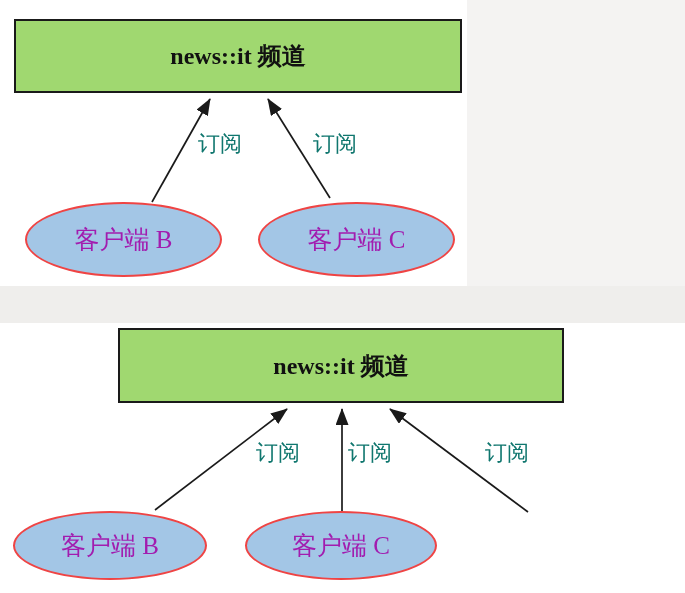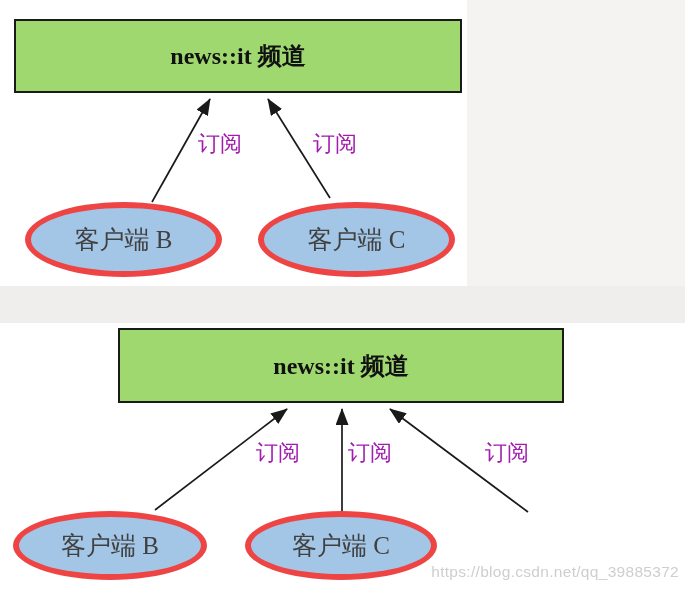--- a/index.html
+++ b/index.html
@@ -27,35 +27,35 @@
     border:2px solid #1a1a1a;
     display:flex;align-items:center;justify-content:center;
     font-weight:bold;font-size:24px;color:#111;
     box-sizing:border-box;
   }
   .channel-top{left:14px;top:19px;width:448px;height:74px;}
   .channel-bottom{left:118px;top:328px;width:446px;height:75px;}
   .client-ellipse{
     position:absolute;
     background:#a3c6e6;
-    border:6px solid #ef4444;
+    border:2px solid #ef4444;
     border-radius:50%;
     display:flex;align-items:center;justify-content:center;
-    font-size:25px;color:#404040;
+    font-size:25px;color:#a21caf;
     box-sizing:border-box;
   }
   .el-top-b{left:25px;top:202px;width:197px;height:75px;}
   .el-top-c{left:258px;top:202px;width:197px;height:75px;}
   .el-bot-b{left:13px;top:511px;width:194px;height:69px;}
   .el-bot-c{left:245px;top:511px;width:192px;height:69px;}
   .el-bot-d{left:472px;top:511px;width:194px;height:69px;}
   .edge-label{
     position:absolute;
     transform:translate(-50%,-50%);
-    font-size:22px;color:#a21caf;
+    font-size:22px;color:#0f766e;
     white-space:nowrap;
   }
   .lbl-t1{left:220px;top:144px;}
   .lbl-t2{left:335px;top:144px;}
   .lbl-b1{left:278px;top:453px;}
   .lbl-b2{left:370px;top:453px;}
   .lbl-b3{left:507px;top:453px;}
   .watermark{
     position:absolute;right:6px;top:563px;
     font-family:"Liberation Sans","DejaVu Sans",sans-serif;
@@ -97,14 +97,13 @@
 
   <div class="channel-box channel-bottom">news::it 频道</div>
 
   <div class="client-ellipse el-bot-b">客户端 B</div>
   <div class="client-ellipse el-bot-c">客户端 C</div>
 
   <div class="edge-label lbl-b1">订阅</div>
   <div class="edge-label lbl-b2">订阅</div>
   <div class="edge-label lbl-b3">订阅</div>
 
-  <div class="watermark">https://blog.csdn.net/qq_39885372</div>
 </div>
 
 </body></html>

